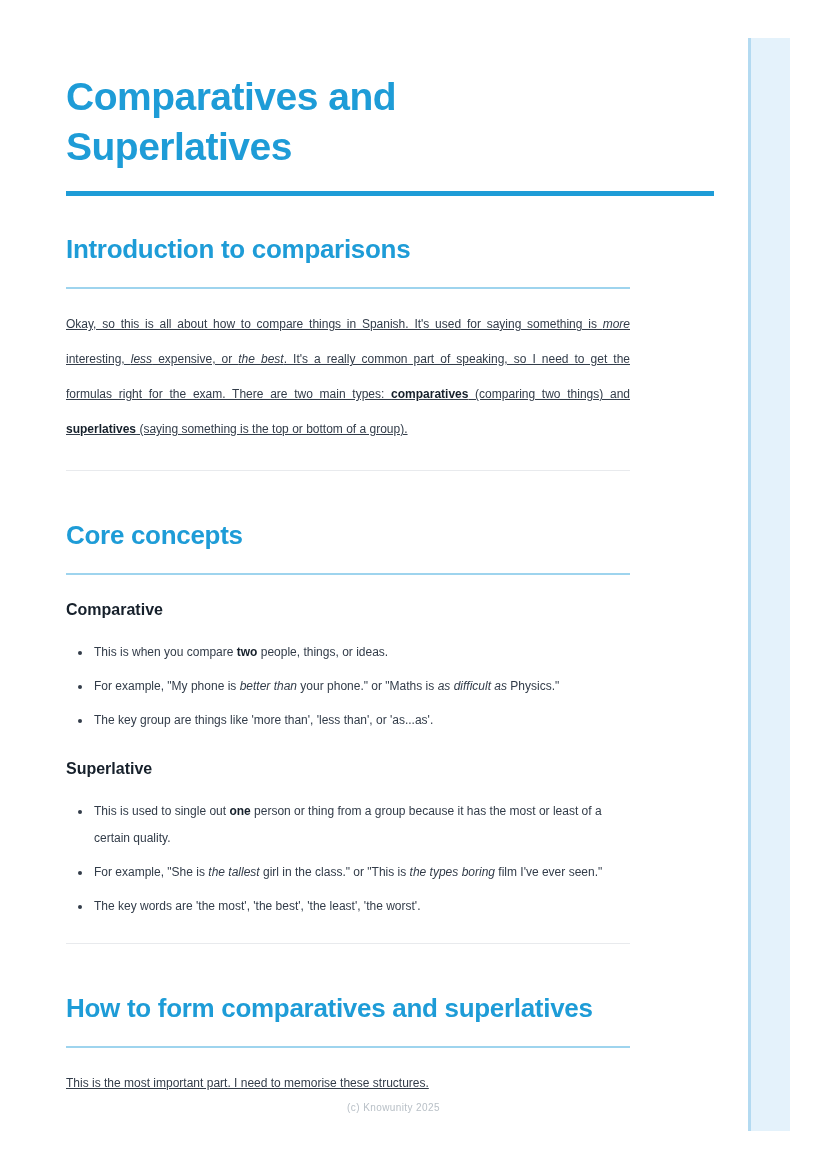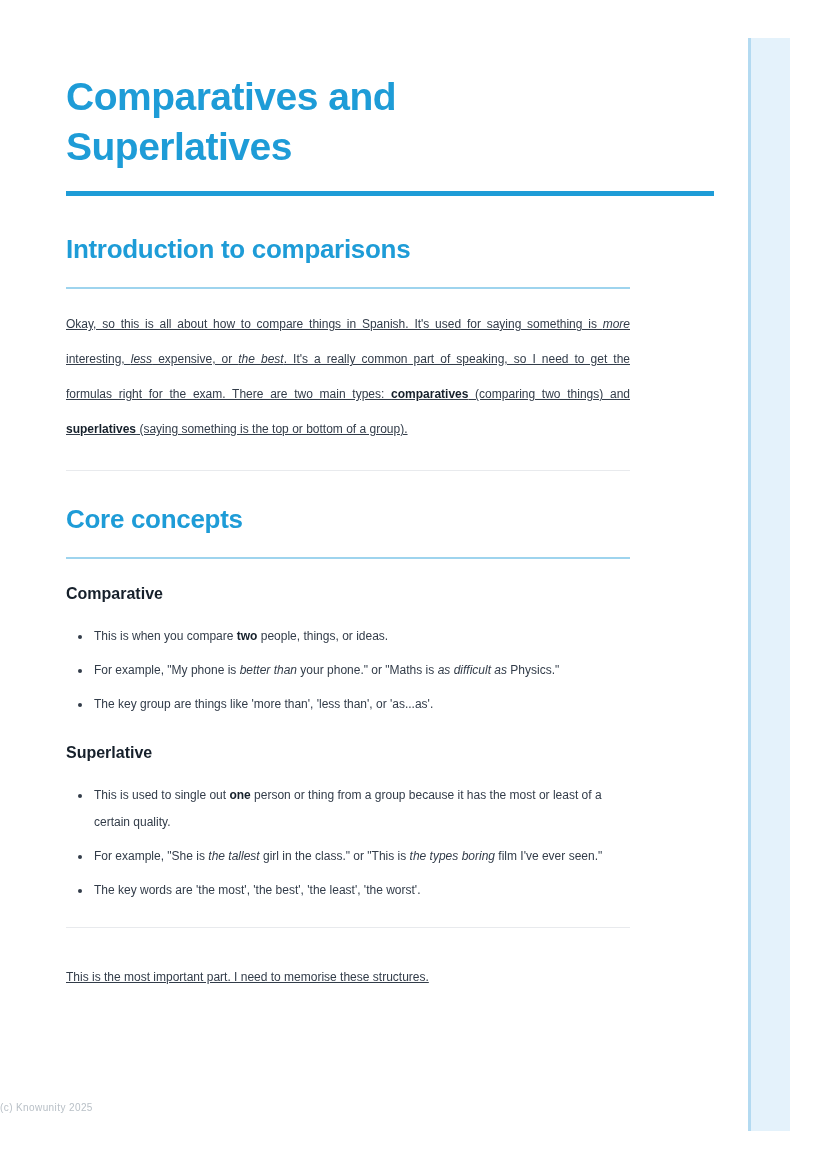--- a/index.html
+++ b/index.html
@@ -42,21 +42,21 @@
     color:var(--accent);
     letter-spacing:-0.5px;
   }
   .title-rule{
     width:648px;height:5px;
     background:var(--accent);
     margin-top:19px;
     border:none;
   }
   section.first{margin-top:37px;}
-  section{margin-top:32px;}
+  section{margin-top:48px;}
   h2{
     font-size:26px;
     line-height:32px;
     font-weight:bold;
     color:var(--accent);
     letter-spacing:-0.3px;
     border-bottom:2px solid var(--accent-light);
     padding-bottom:22px;
   }
   h3{
@@ -88,21 +88,21 @@
   }
   hr.divider{
     border:none;
     border-top:1px solid var(--divider);
     margin-top:23px;
   }
   .watermark{
     position:absolute;
     top:1102px;
     left:0;right:41px;
-    text-align:left;
+    text-align:center;
     font-size:10px;
     letter-spacing:0.4px;
     color:var(--watermark);
     z-index:3;
   }
 </style>
 </head>
 <body>
 
 <div class="margin-bar"></div>
@@ -131,18 +131,19 @@
     <ul>
         <li><span>This is used to single out </span><strong>one</strong><span> person or thing from a group because it has the most or least of a certain quality.</span></li>
         <li><span>For example, "She is </span><em>the tallest</em><span> girl in the class." or "This is </span><em>the types boring</em><span> film I've ever seen."</span></li>
         <li><span>The key words are 'the most', 'the best', 'the least', 'the worst'.</span></li>
       </ul>
   </section>
 
   <hr class="divider">
 
   <section>
+    <h2>How to form comparatives and superlatives</h2>
     <p><span>This is the most important part. I need to memorise these structures.</span></p>
   </section>
 
 </div>
 
 <div class="watermark">(c) Knowunity 2025</div>
 
 </body></html>

